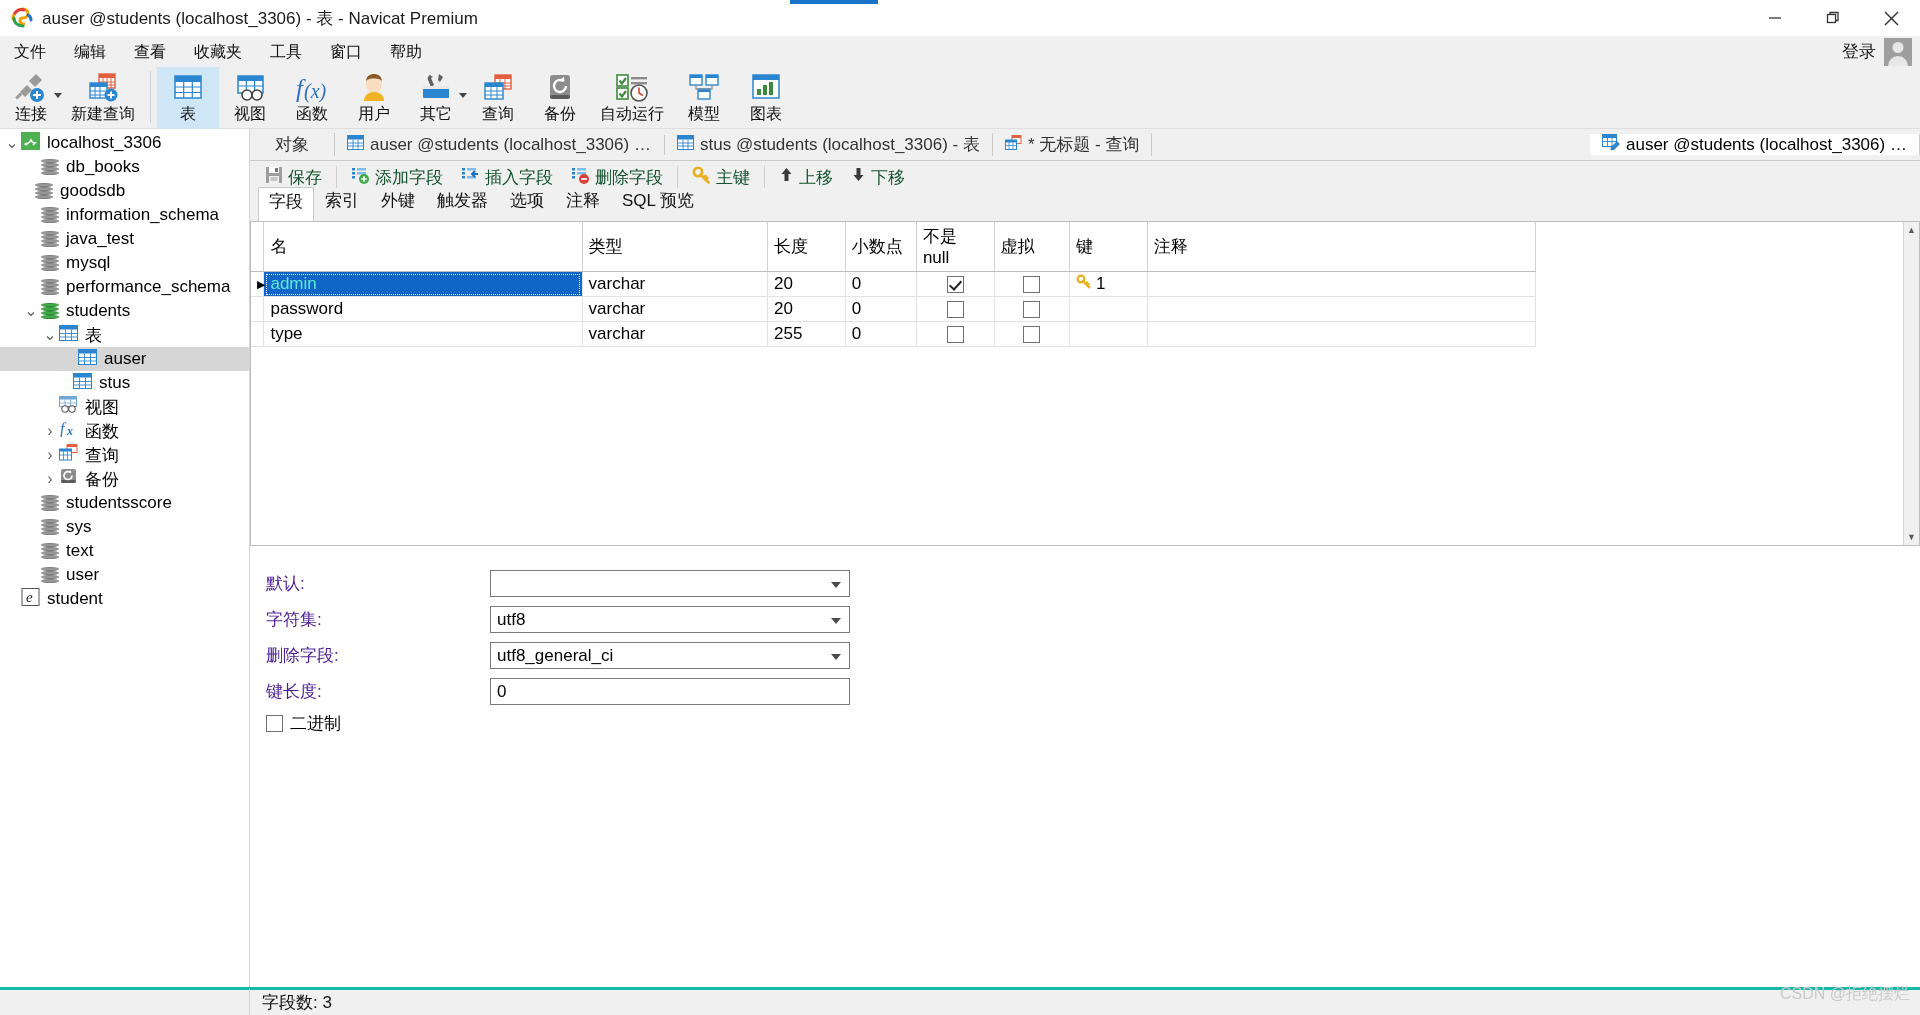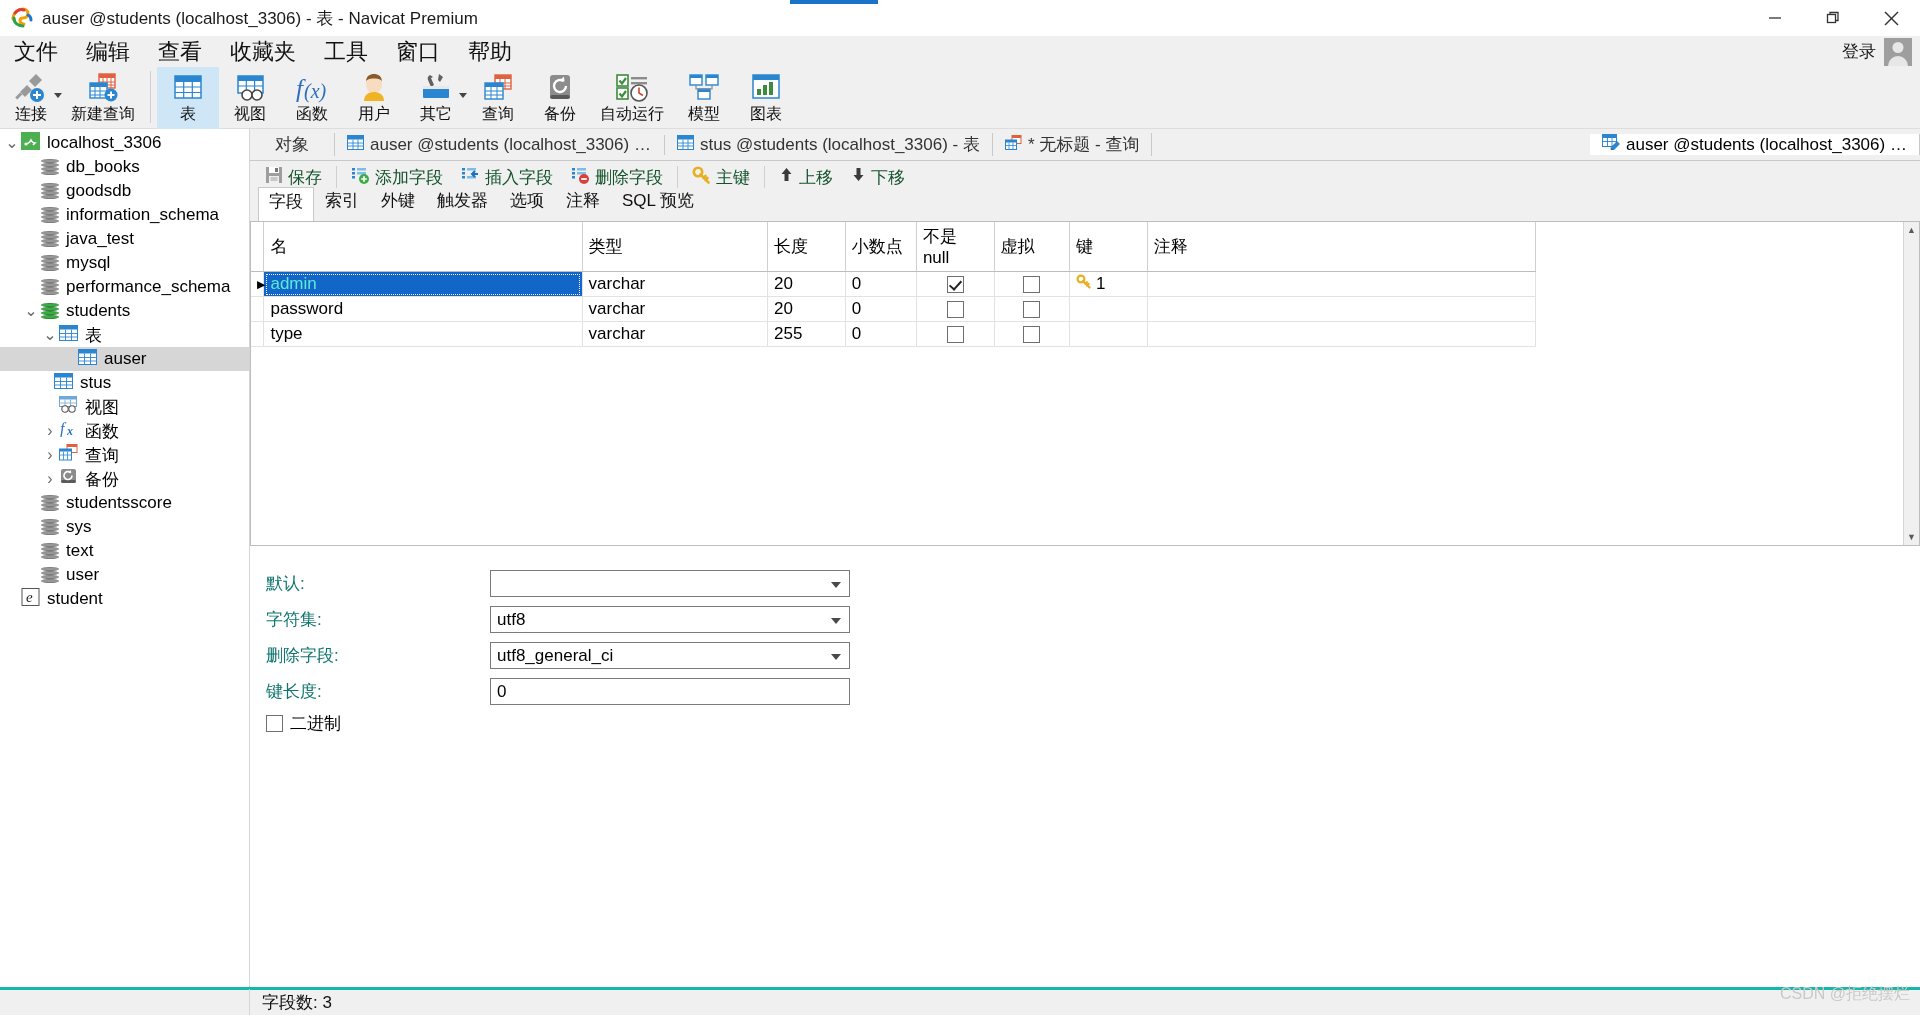--- a/index.html
+++ b/index.html
@@ -20,21 +20,21 @@
   }
   .tb-logo { width:26px; height:26px; margin-left:9px; margin-right:7px; position:relative; flex:none;}
   .tb-title { font-size:17px; color:#1a1a1a; letter-spacing:0px;}
   .tb-ctrl { position:absolute; right:0; top:0; height:36px; display:flex; }
   .tb-btn { width:58px; height:36px; display:flex; align-items:center; justify-content:center; color:#333; }
   .tb-btn svg { display:block; }
   .tb-accentbar { position:absolute; left:790px; top:0; width:88px; height:4px; background:#1a73c8; }
 
   
   .menubar { height:31px; background:#f0f0f0; display:flex; align-items:center; position:relative; flex:none; }
-  .menu-item { padding:16px 14px; font-size:22px; color:#111; line-height:31px; }
+  .menu-item { padding:16px 14px; font-size:16px; color:#111; line-height:31px; }
   .menu-right { position:absolute; right:8px; top:0; height:31px; display:flex; align-items:center; gap:8px;}
   .login-text { font-size:17px; color:#111; }
   .avatar-box { width:28px; height:28px; background:#9e9e9e; position:relative; overflow:hidden; }
   .avatar-head { position:absolute; left:50%; top:4px; transform:translateX(-50%); width:11px;height:11px;border-radius:50%;background:#e7e7e7;}
   .avatar-body { position:absolute; left:50%; bottom:-3px; transform:translateX(-50%); width:20px;height:13px;border-radius:10px 10px 0 0;background:#e7e7e7;}
 
   
   .ribbon { height:62px; background:#f0f0f0; display:flex; align-items:flex-start; position:relative; flex:none; border-bottom:1px solid #ddd;}
   .rb-item { width:auto; min-width:62px; padding:0 9px; height:62px; display:flex; flex-direction:column; align-items:center; justify-content:flex-start; position:relative; }
   .rb-item.sel { background:#cfe6f7; }
@@ -93,21 +93,21 @@
   th.c-rowmark { width:12px; border-right:none; }
   .cb { width:17px; height:17px; border:1px solid #6f6f6f; background:#fff; display:inline-block; position:relative; vertical-align:middle;}
   .cb.on::after { content:""; position:absolute; left:4px; top:1px; width:5px; height:10px; border:solid #222; border-width:0 2px 2px 0; transform:rotate(42deg); }
   .keycell { display:flex; align-items:center; gap:4px;}
   .vscroll { width:16px; background:#f0f0f0; border-left:1px solid #d5d5d5; display:flex; flex-direction:column; justify-content:space-between; flex:none;}
   .vs-arrow { height:16px; display:flex; align-items:center; justify-content:center; color:#5a5a5a; font-size:9px;}
 
   
   .props { background:#fff; flex:1; padding:22px 0 0 12px; position:relative; min-height:0;}
   .prow { display:flex; align-items:center; height:31px; margin-bottom:5px;}
-  .plabel { width:228px; font-size:17px; color:#0f766e; padding-left:4px;}
+  .plabel { width:228px; font-size:17px; color:#4c1d95; padding-left:4px;}
   .pfield { width:360px; height:27px; border:1px solid #7a7a7a; background:#fff; display:flex; align-items:center;
             padding:0 6px; font-size:17px; color:#000; position:relative; }
   .pfield.sel::after { content:""; position:absolute; right:8px; top:50%; margin-top:-2px; width:0;height:0;
             border-left:5px solid transparent;border-right:5px solid transparent;border-top:6px solid #4a4a4a;}
   .pcheckrow { display:flex; align-items:center; gap:7px; padding-left:4px; margin-top:4px;}
 
   
   .statusbar { height:28px; background:#f0f0f0; border-top:3px solid #14b8a6; display:flex; align-items:center; flex:none; position:relative;}
   .sb-left { width:250px; border-right:1px solid #d5d5d5; height:28px;}
   .sb-text { padding-left:12px; font-size:17px; color:#111;}
@@ -350,21 +350,21 @@
             <span class="ticon">
               <span class="cyl">
                 <i></i>
                 <i></i>
                 <i></i>
                 <i></i>
               </span>
             </span>
             <span class="tlabel">db_books</span>
           </div>
-          <div class="tnode" style="padding-left: 23px;">
+          <div class="tnode" style="padding-left: 17px;">
             <span class="tarrow"></span>
             <span class="ticon">
               <span class="cyl">
                 <i></i>
                 <i></i>
                 <i></i>
                 <i></i>
               </span>
             </span>
             <span class="tlabel">goodsdb</span>
@@ -444,21 +444,21 @@
             <span class="tarrow"></span>
             <span class="ticon">
               <span><svg width="19" height="16" viewBox="0 0 19 16">
                   <rect x="0.5" y="0.5" width="18" height="15" fill="#fff" stroke="#2a86d0"></rect>
                   <rect x="0.5" y="0.5" width="18" height="4" fill="#2a86d0"></rect>
                   <path d="M6.5 4.5v11M12.5 4.5v11M0.5 8.5h18M0.5 12h18" stroke="#2a86d0" stroke-width="0.9"></path>
                 </svg></span>
             </span>
             <span class="tlabel">auser</span>
           </div>
-          <div class="tnode" style="padding-left: 37px;">
+          <div class="tnode" style="padding-left: 56px;">
             <span class="tarrow"></span>
             <span class="ticon">
               <span><svg width="19" height="16" viewBox="0 0 19 16">
                   <rect x="0.5" y="0.5" width="18" height="15" fill="#fff" stroke="#2a86d0"></rect>
                   <rect x="0.5" y="0.5" width="18" height="4" fill="#2a86d0"></rect>
                   <path d="M6.5 4.5v11M12.5 4.5v11M0.5 8.5h18M0.5 12h18" stroke="#2a86d0" stroke-width="0.9"></path>
                 </svg></span>
             </span>
             <span class="tlabel">stus</span>
           </div>

